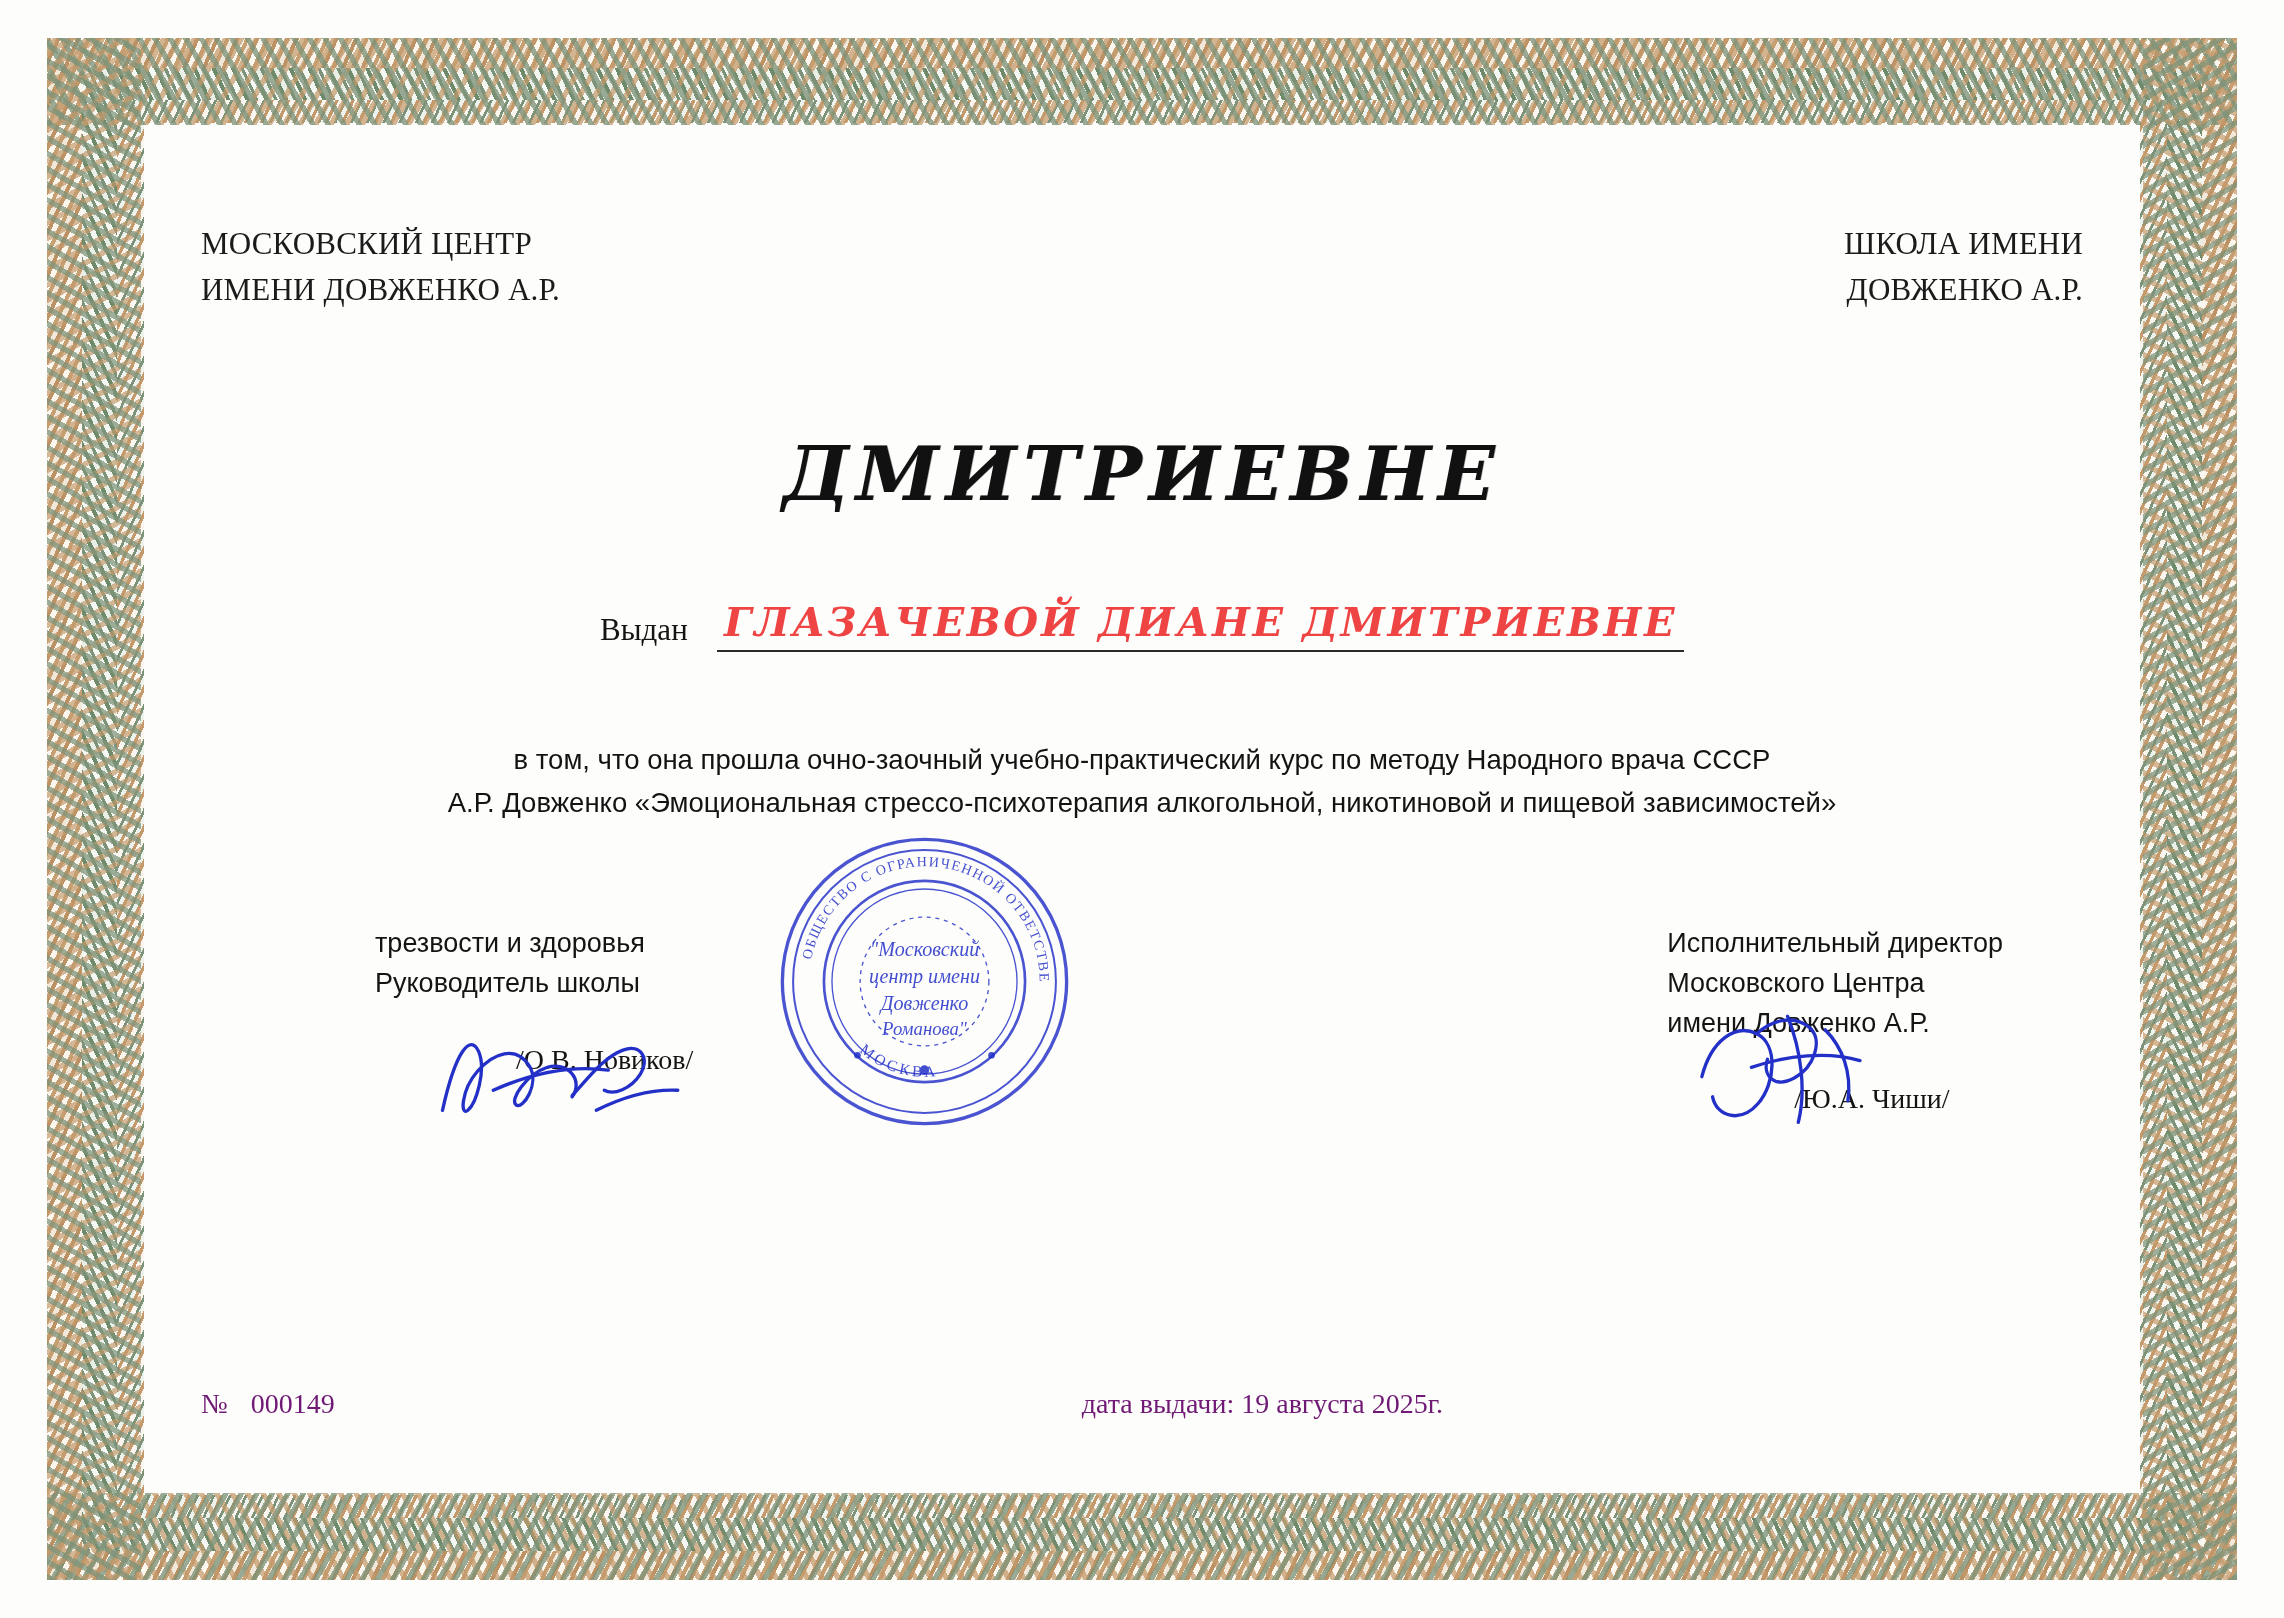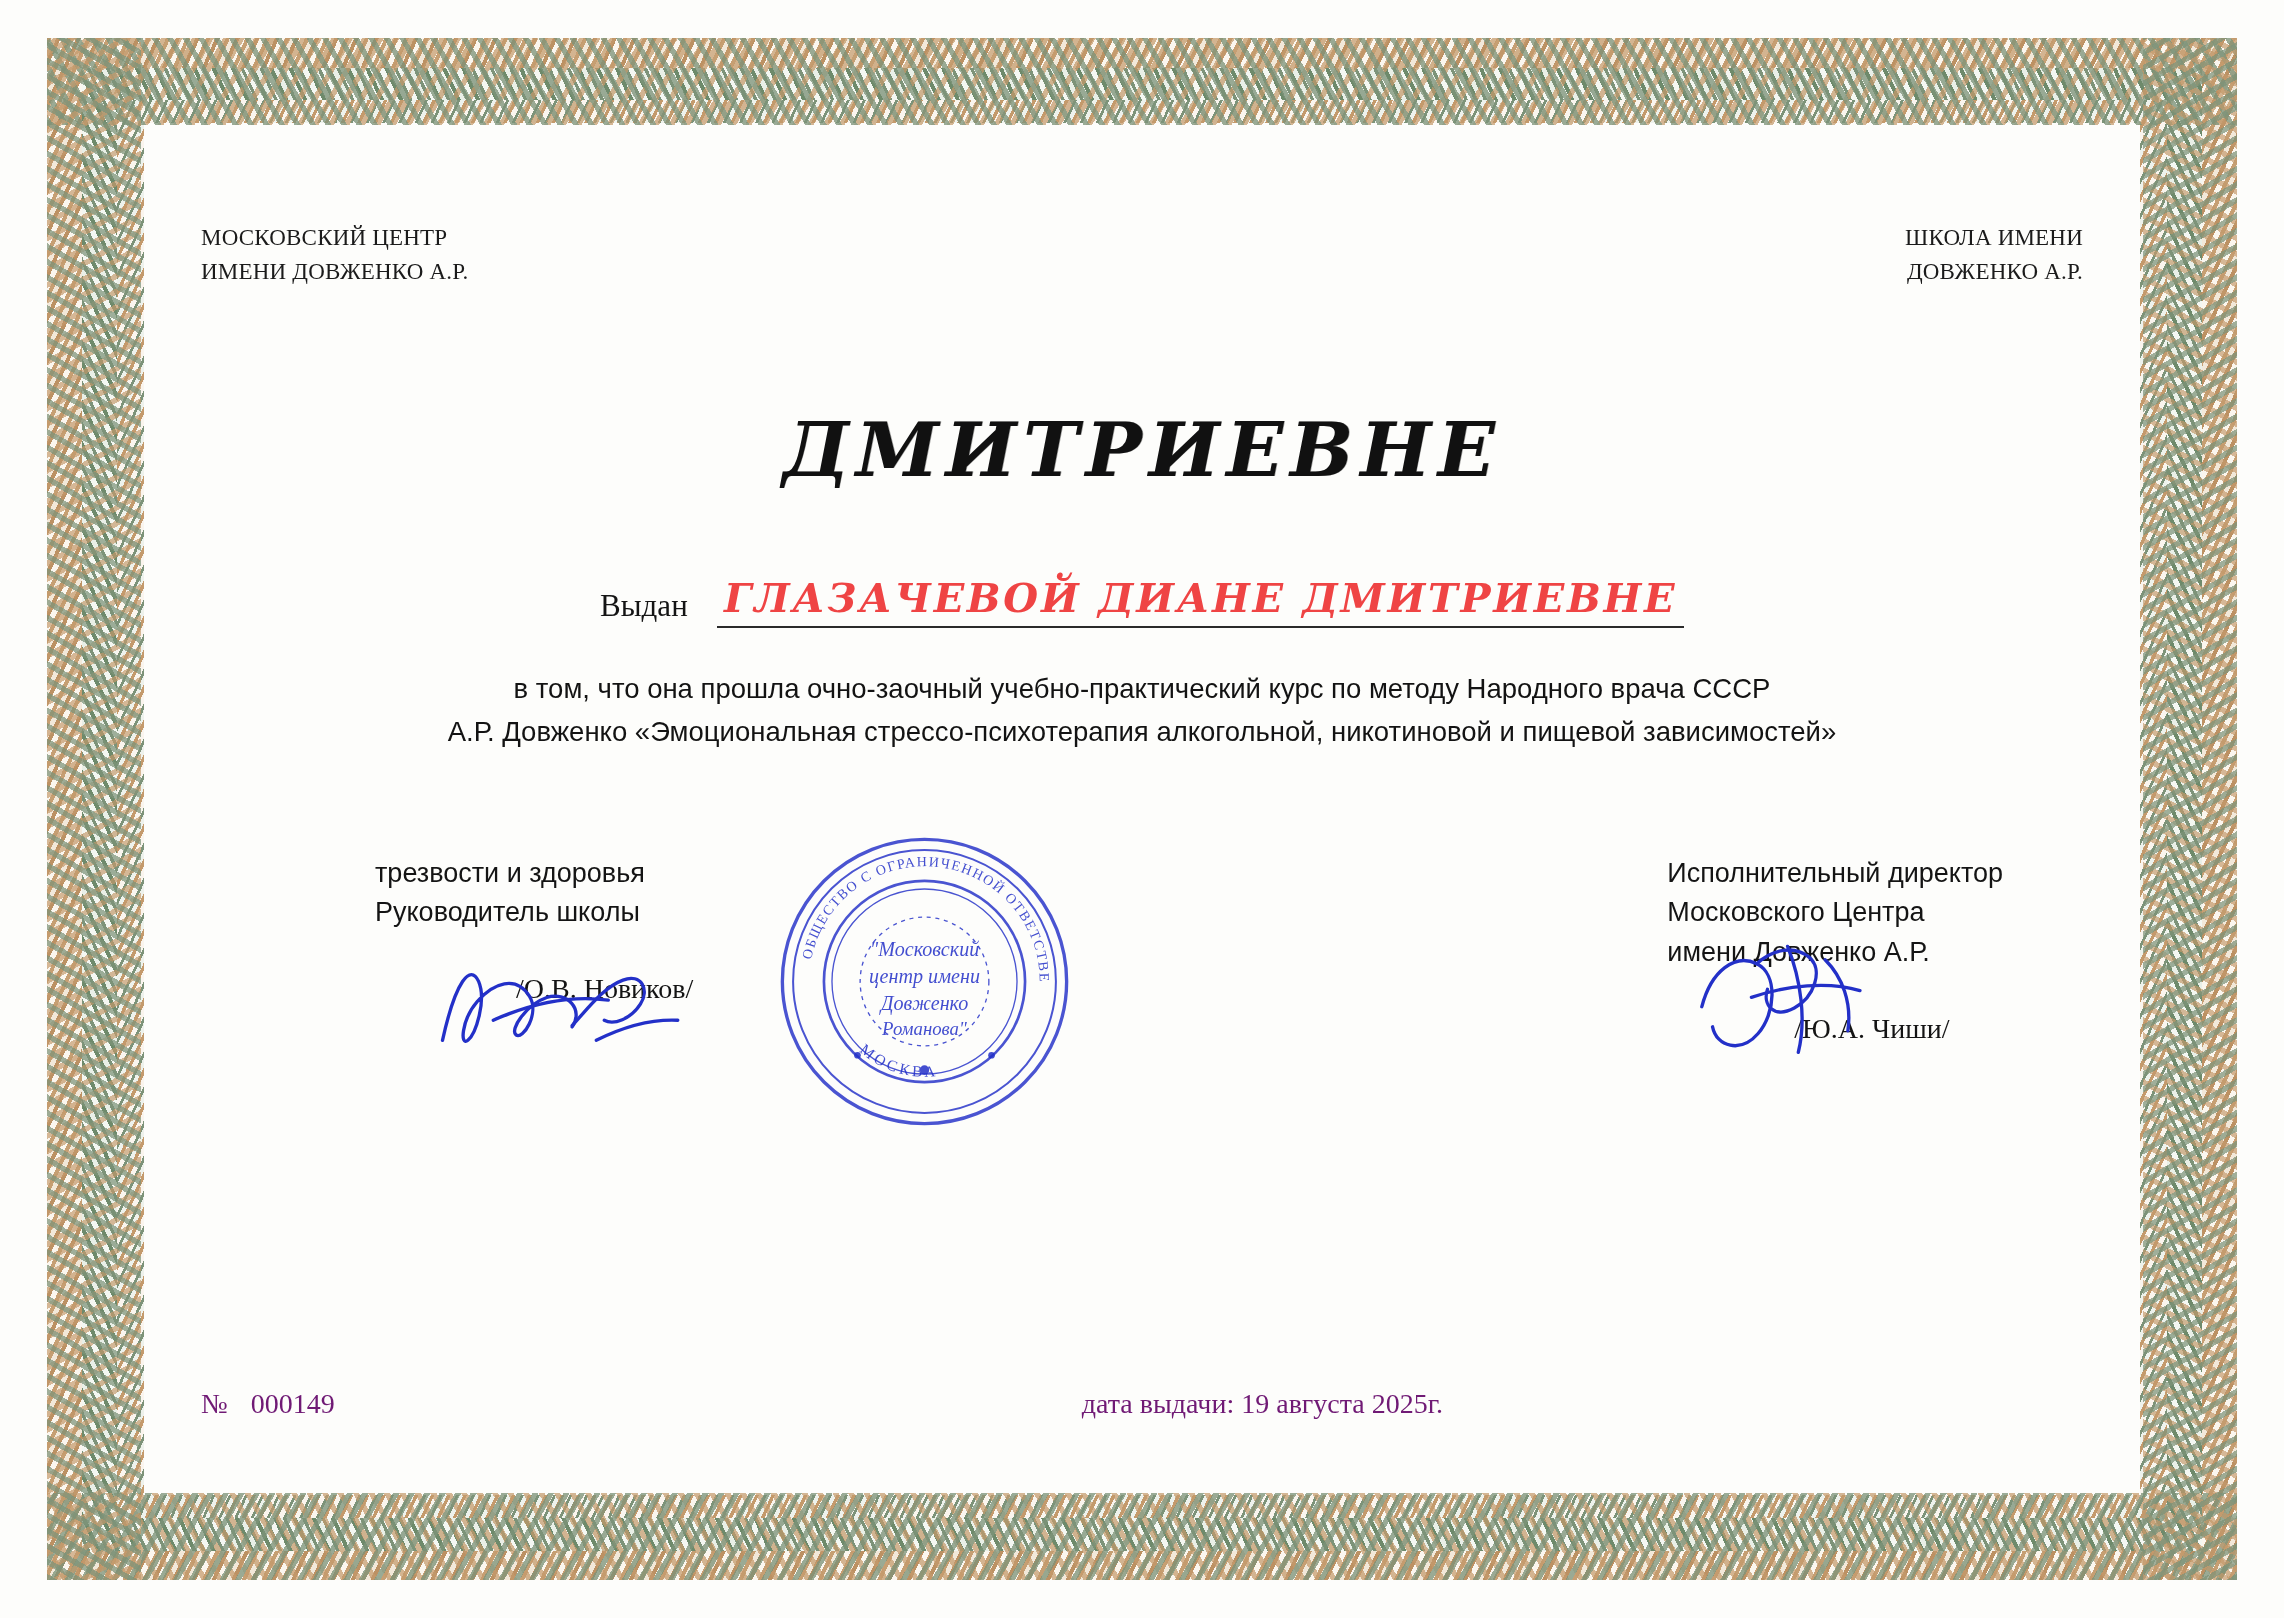--- a/index.html
+++ b/index.html
@@ -141,21 +141,21 @@
     width: 1882px;
     height: 1226px;
   }
 
   .org-row {
     display: flex;
     justify-content: space-between;
     align-items: flex-start;
   }
   .org-left, .org-right {
-    font-size: 23px;
+    font-size: 31px;
     line-height: 1.48;
     color: #1b1b1b;
     letter-spacing: 0.2px;
   }
   .org-right { text-align: right; }
 
   .title {
     margin-top: 117px;
     text-align: center;
     font-family: "DejaVu Serif", serif;
@@ -185,21 +185,21 @@
     font-weight: 700;
     font-size: 40px;
     letter-spacing: 2.7px;
     color: #ef4444;
     border-bottom: 2px solid #2a2a2a;
     padding: 0 6.7px 5.4px 6.7px;
     white-space: nowrap;
   }
 
   .body-text {
-    margin-top: 40px;
+    margin-top: 87px;
     text-align: center;
     font-family: "Liberation Sans", sans-serif;
     font-size: 27.5px;
     line-height: 1.55;
     color: #131313;
   }
   .body-text .line2 { white-space: nowrap; }
 
   
   .sign-row {

